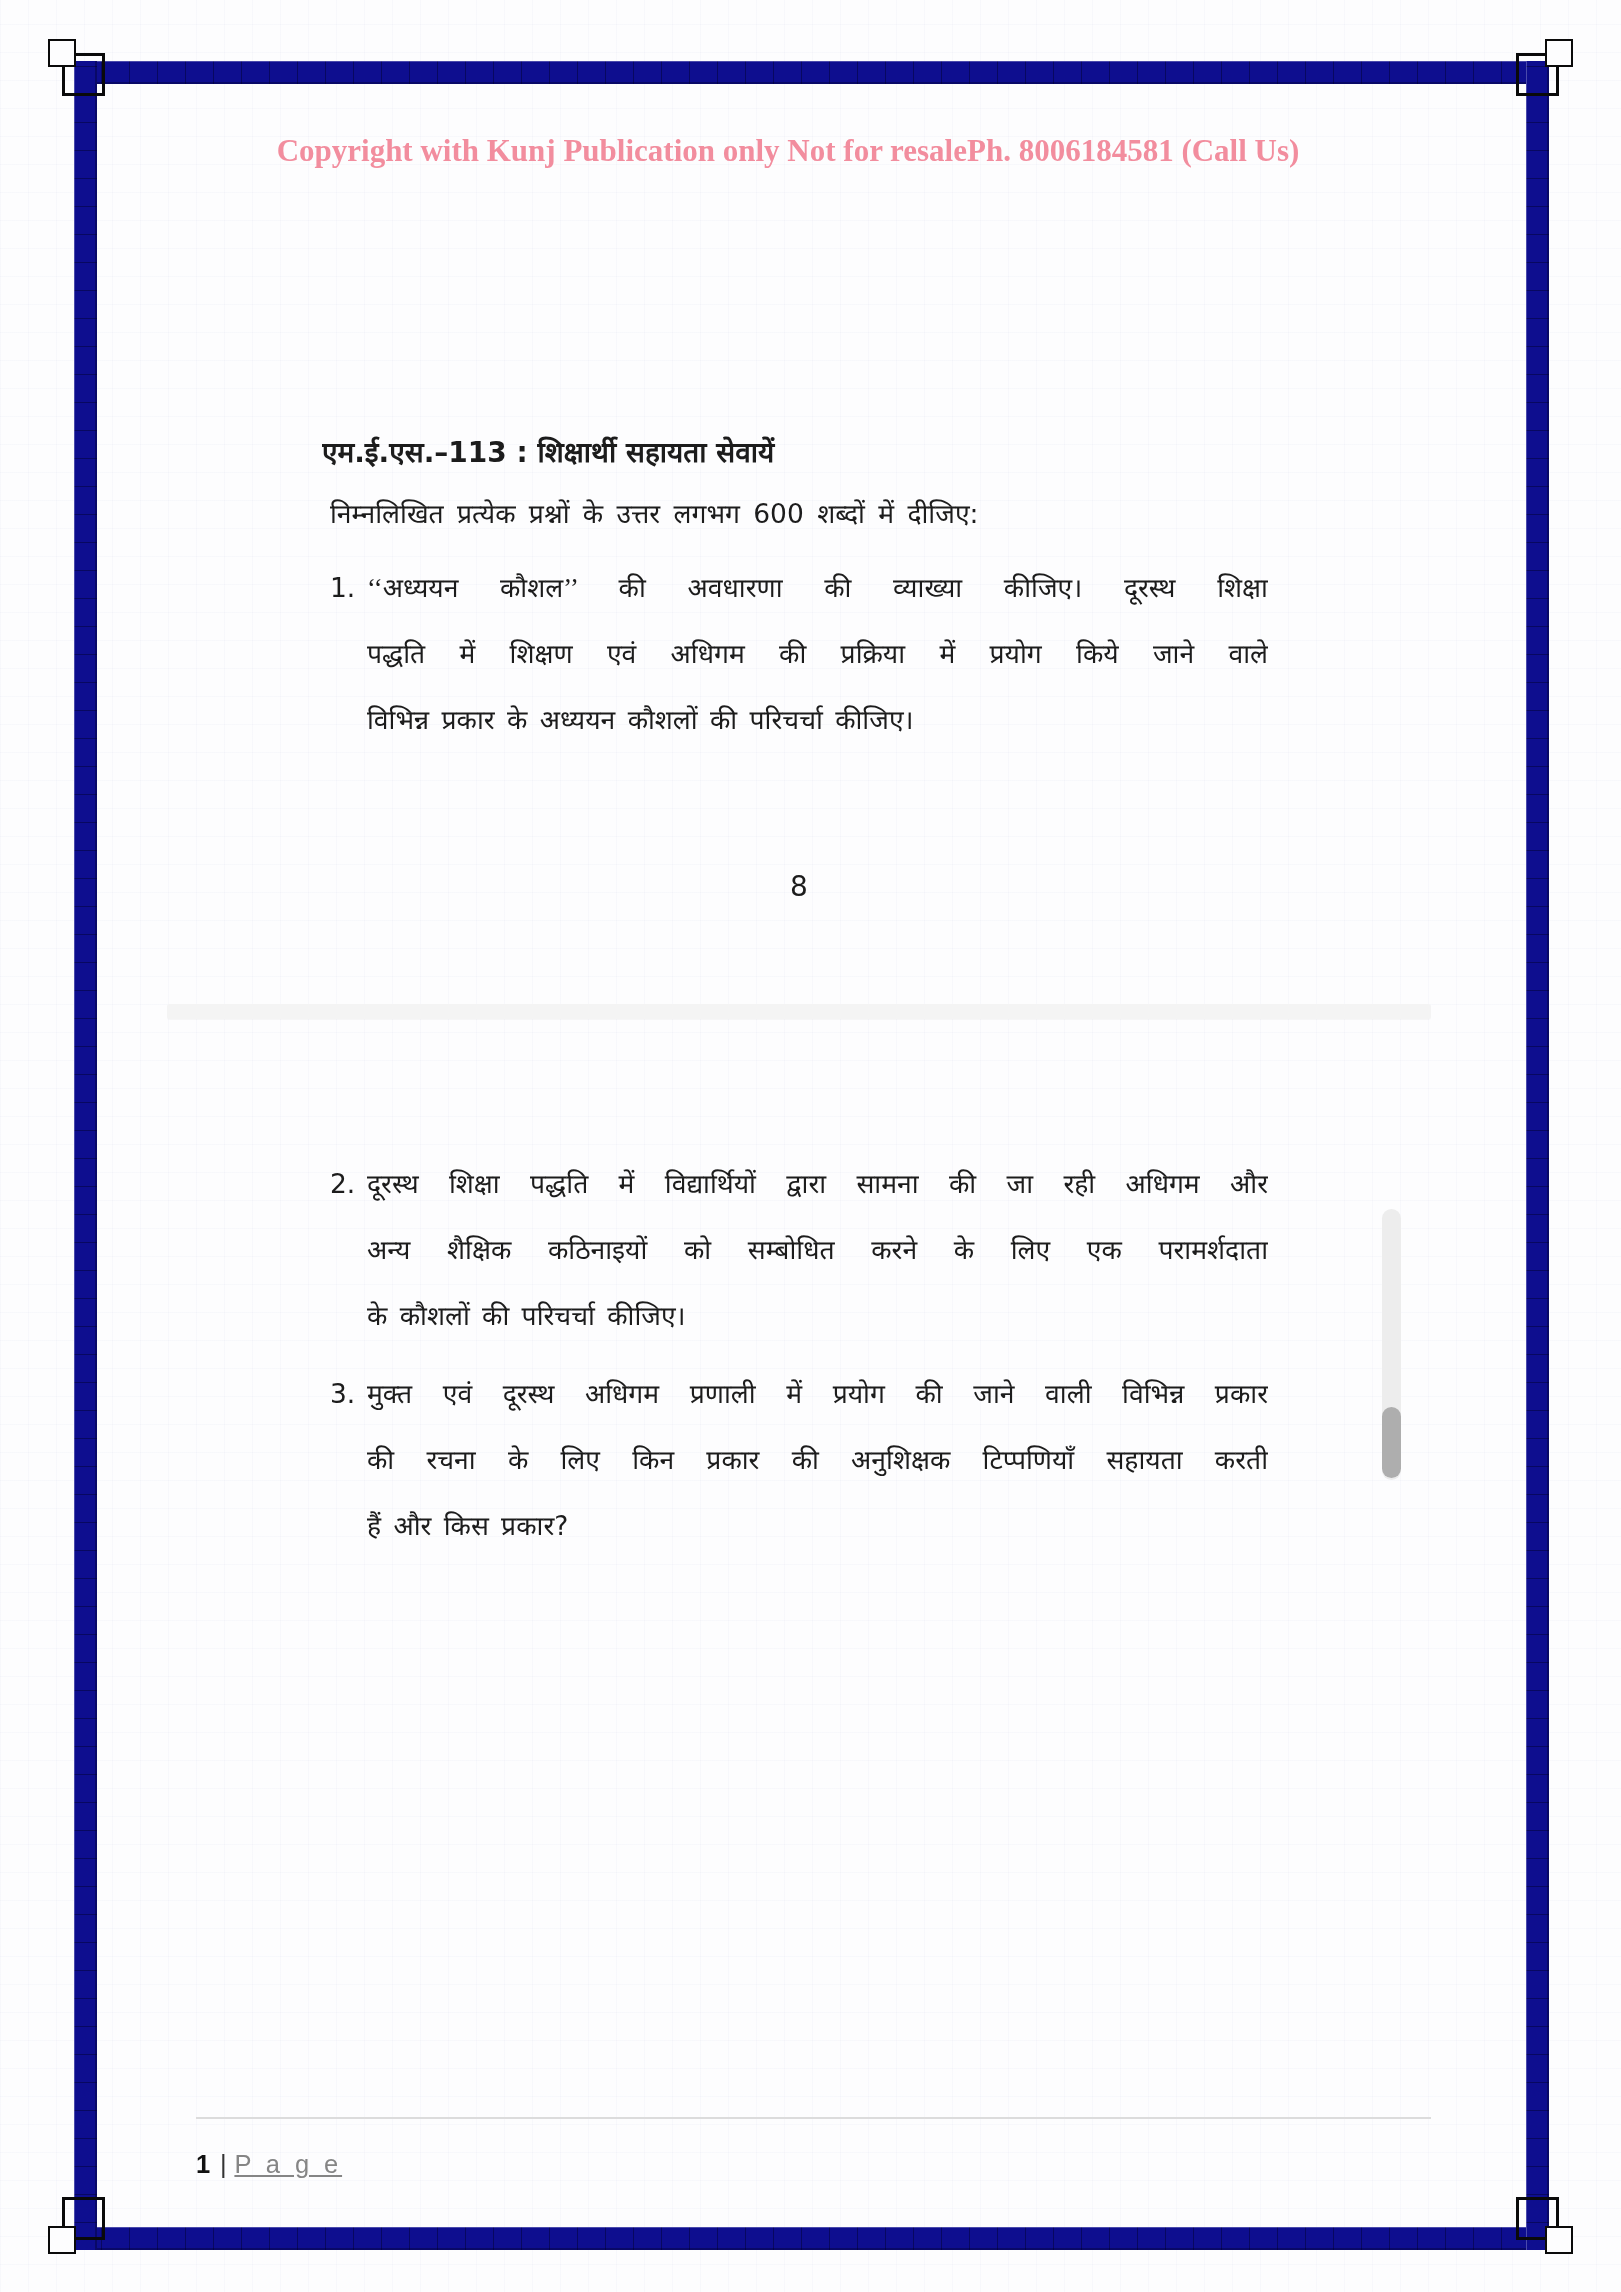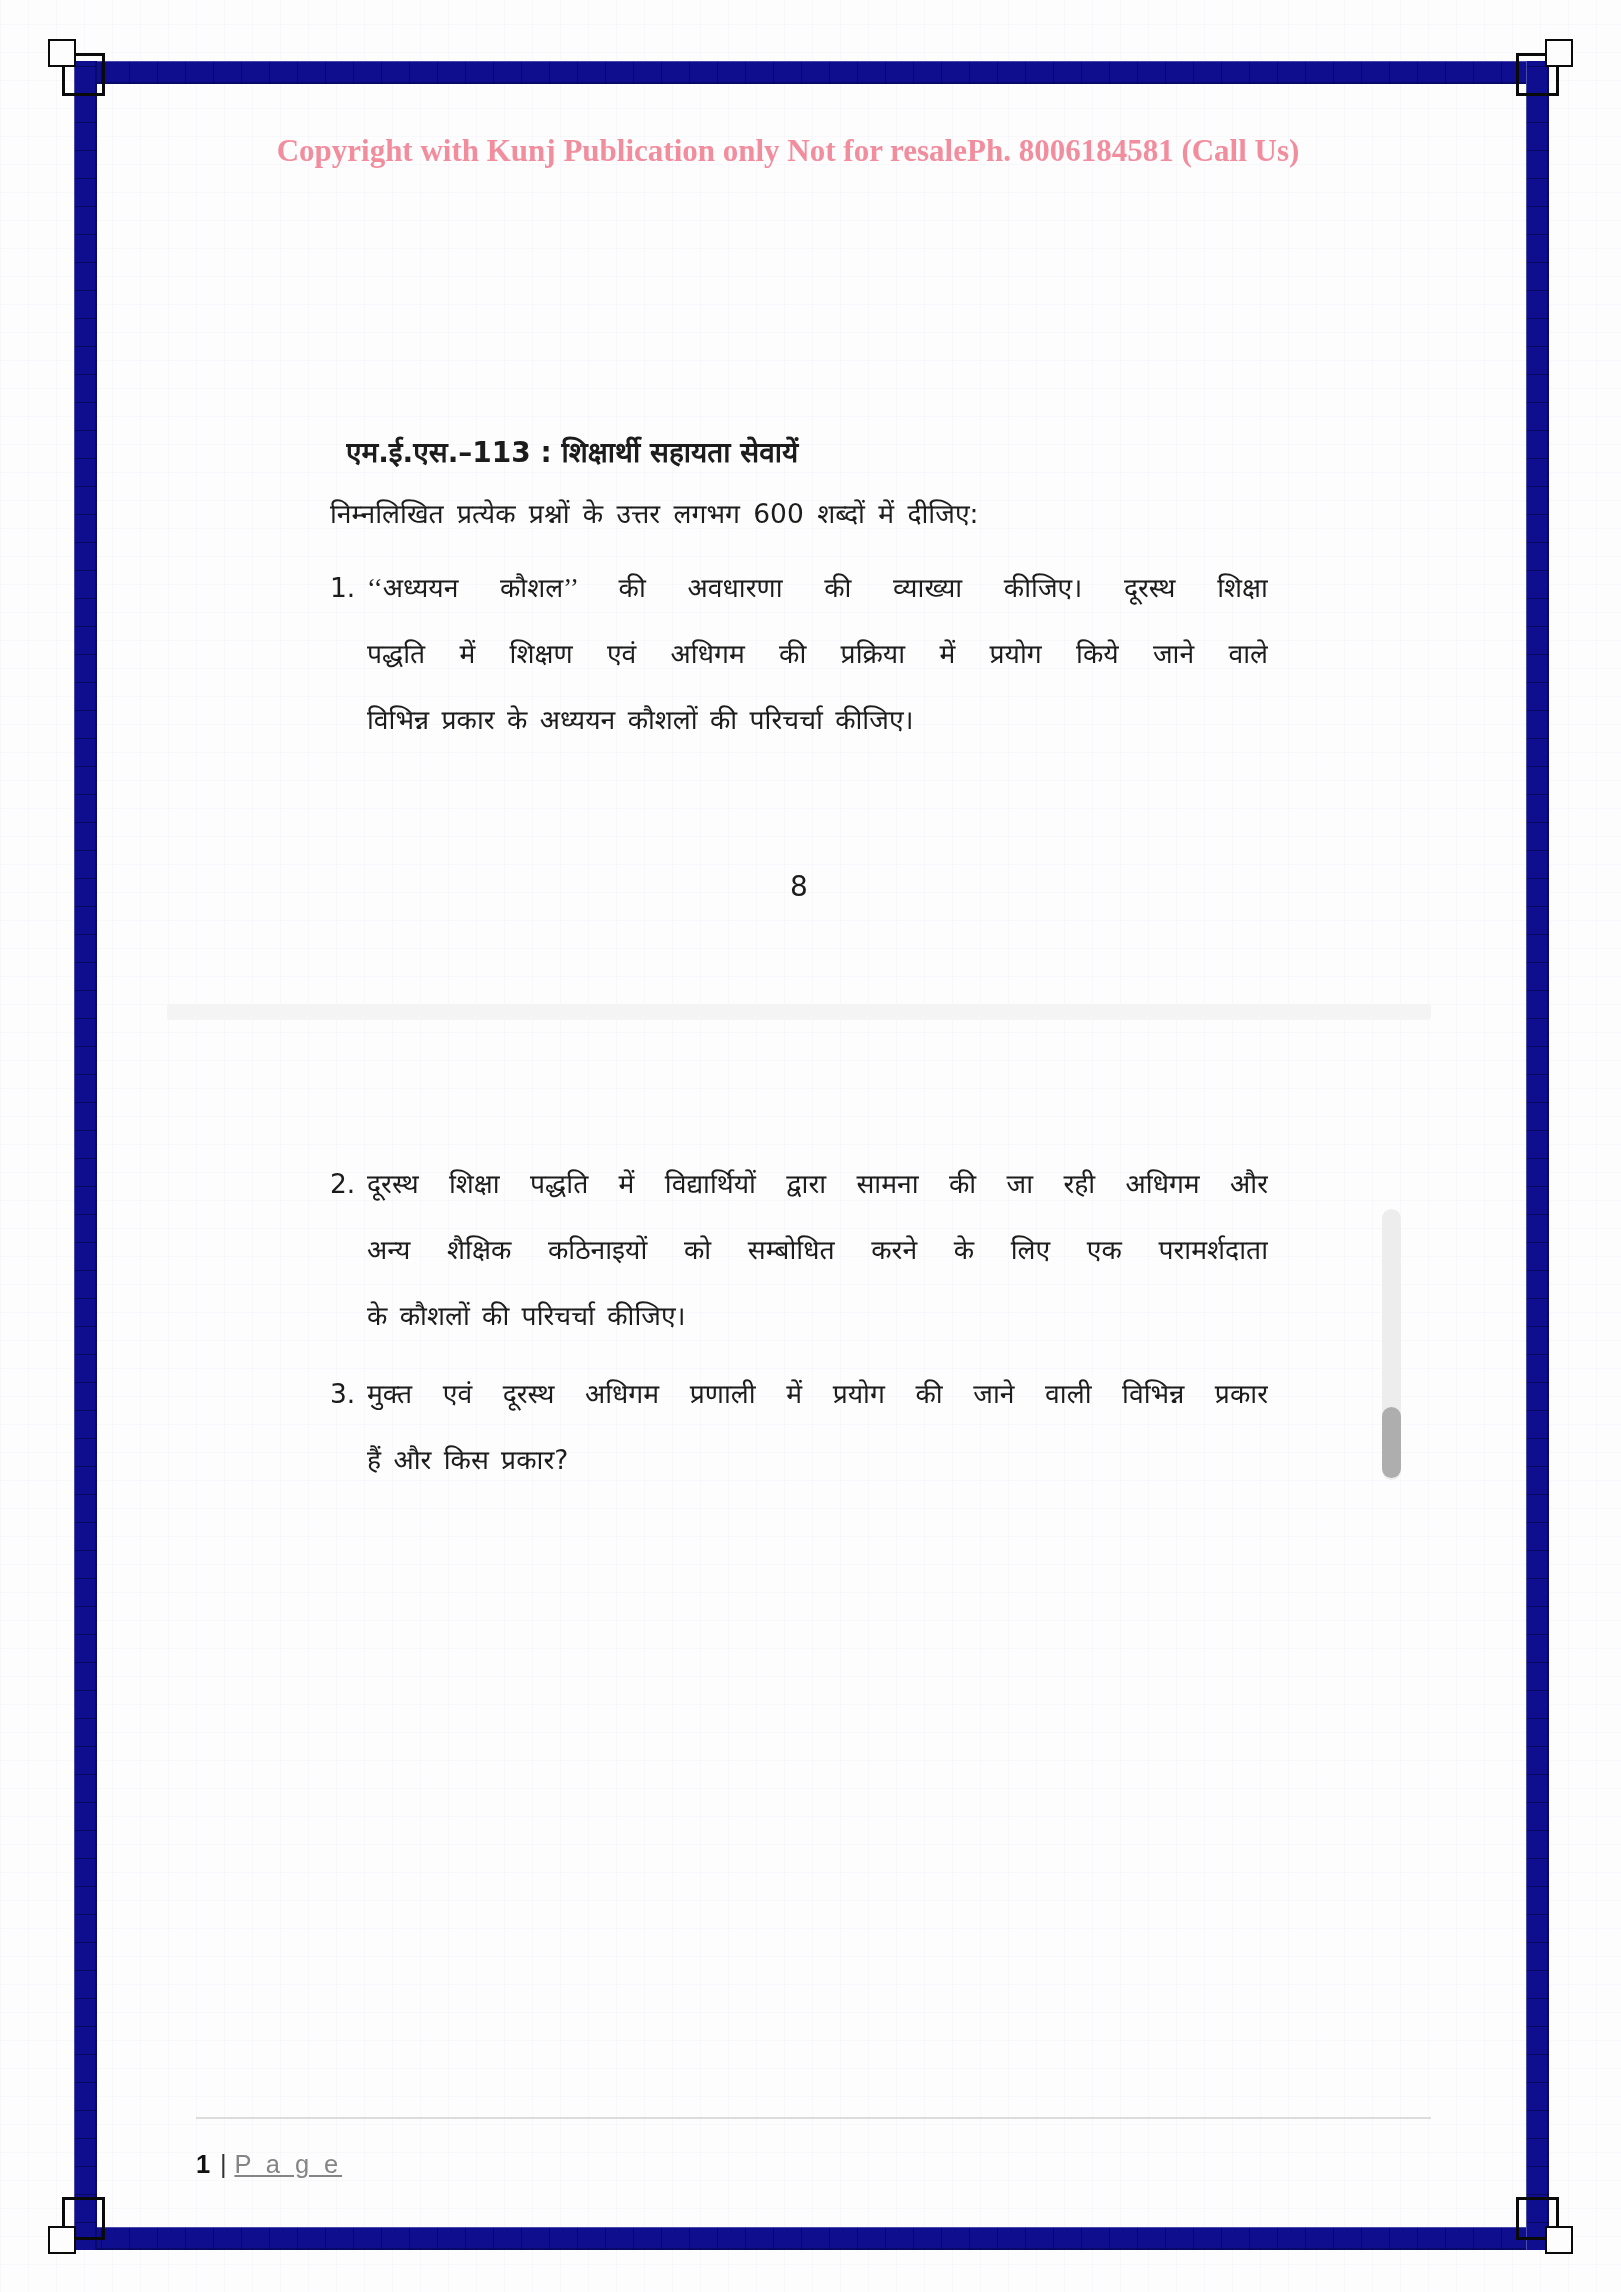--- a/index.html
+++ b/index.html
@@ -42,21 +42,21 @@
   .copyright{
     position:absolute;left:157px;top:133px;width:1262px;
     display:flex;justify-content:center;align-items:baseline;
     font-family:"Liberation Serif", serif;font-weight:bold;font-size:31px;
     color:#f28d9e;white-space:nowrap;
   }
 
   
   .hindi{color:#1c1c1c;font-family:"DejaVu Sans", sans-serif;}
   .doc-title{
-    position:absolute;left:346px;top:428px;width:938px;height:49px;
+    position:absolute;left:322px;top:428px;width:938px;height:49px;
     font-size:28px;font-weight:bold;line-height:49px;white-space:nowrap;overflow:hidden;
   }
   .instruction{
     position:absolute;left:330px;top:488px;width:938px;height:51px;
     font-size:26.5px;line-height:51px;word-spacing:4.9px;white-space:nowrap;overflow:hidden;
   }
   .question{position:absolute;left:330px;width:938px;}
   .q1{top:555px;}
   .q2{top:1151px;}
   .q3{top:1361px;}
@@ -154,20 +154,21 @@
     <div class="qline just">दूरस्थ शिक्षा पद्धति में विद्यार्थियों द्वारा सामना की जा रही अधिगम और</div>
     <div class="qline just">अन्य शैक्षिक कठिनाइयों को सम्बोधित करने के लिए एक परामर्शदाता</div>
     <div class="qline last">के कौशलों की परिचर्चा कीजिए।</div>
   </div>
 </div>
 
 <div class="question q3 hindi">
   <span class="qnum">3.</span>
   <div class="qbody">
     <div class="qline just">मुक्त एवं दूरस्थ अधिगम प्रणाली में प्रयोग की जाने वाली विभिन्न प्रकार</div>
+    <div class="qline just">की रचना के लिए किन प्रकार की अनुशिक्षक टिप्पणियाँ सहायता करती</div>
     <div class="qline last">हैं और किस प्रकार?</div>
   </div>
 </div>
 
 <div class="scrollbar-track">
   <div class="scrollbar-thumb"></div>
 </div>
 
 <div class="footer-rule"></div>
 <div class="footer">

